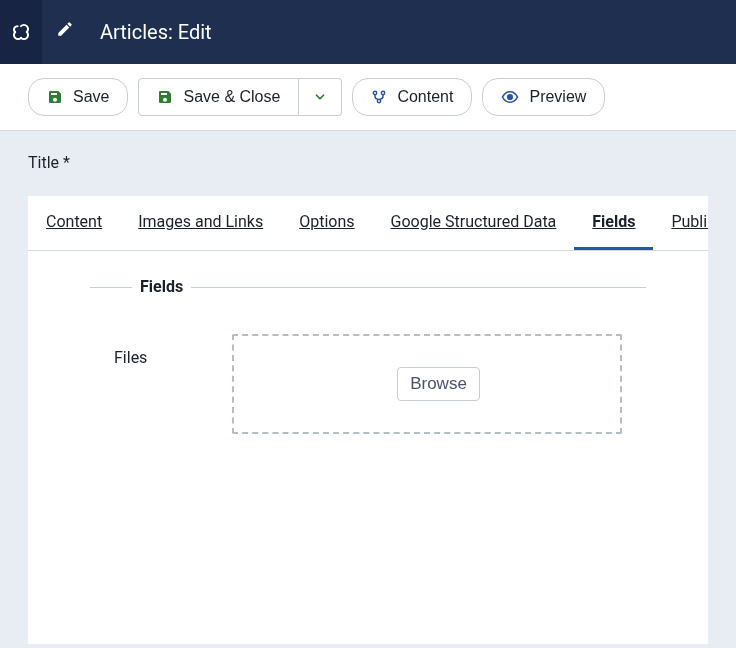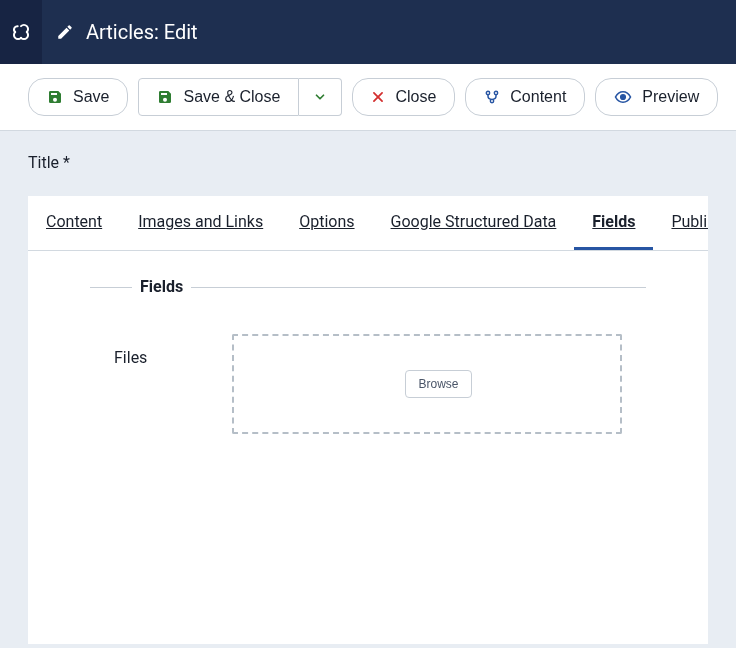--- a/index.html
+++ b/index.html
@@ -19,22 +19,21 @@
     .joomla-logo-box {
       width: 42px;
       height: 64px;
       background: #172443;
       display: flex;
       align-items: center;
       justify-content: center;
     }
     .header-title-wrap {
       display: flex;
-      align-items: center;
-      gap: 12px;
+      gap: 26px;
       padding-left: 14px;
     }
     .header-title-wrap .edit-icon svg { display: block; }
     .header-title {
       font-size: 20px;
       font-weight: 400;
       color: #fff;
     }
     .toolbar {
       background: #fff;
@@ -141,21 +140,21 @@
       align-items: center;
       justify-content: center;
       gap: 10px;
       padding: 30px;
     }
     .dropzone-text { color: #4a5568; font-size: 16px; }
     .browse-btn {
       padding: 6px 12px;
       border: 1px solid #c7ced6;
       border-radius: 4px;
-      font-size: 12px;
+      font-size: 17px;
       color: #4a5568;
       background: #fff;
       cursor: pointer;
       margin-left: 23px;
     }
   </style>
 </head>
 <body>
 
 <div class="header-bar">
@@ -198,29 +197,20 @@
     </button>
     <button class="button btn-caret">
       <span class="i">
         <svg width="14" height="14" viewBox="0 0 24 24" fill="none" stroke="#2f7d32" stroke-width="3" stroke-linecap="round" stroke-linejoin="round">
             <polyline points="6 9 12 15 18 9"></polyline>
           </svg>
       </span>
     </button>
   </div>
 
-  <button class="button">
-    <span class="i">
-      <svg width="14" height="14" viewBox="0 0 24 24" fill="none" stroke="#d32f2f" stroke-width="3" stroke-linecap="round">
-          <line x1="5" y1="5" x2="19" y2="19"></line>
-          <line x1="19" y1="5" x2="5" y2="19"></line>
-        </svg>
-    </span>
-    <span>Close</span>
-  </button>
 
   <button class="button">
     <span class="i">
       <svg width="16" height="16" viewBox="0 0 24 24" fill="none" stroke="#2755a3" stroke-width="2.2">
           <circle cx="6" cy="6" r="2.5"></circle>
           <circle cx="18" cy="6" r="2.5"></circle>
           <circle cx="12" cy="18" r="2.5"></circle>
           <path d="M6 8.5V11a4 4 0 0 0 4 4h0M18 8.5V11a4 4 0 0 1-4 4h0"></path>
         </svg>
     </span>

